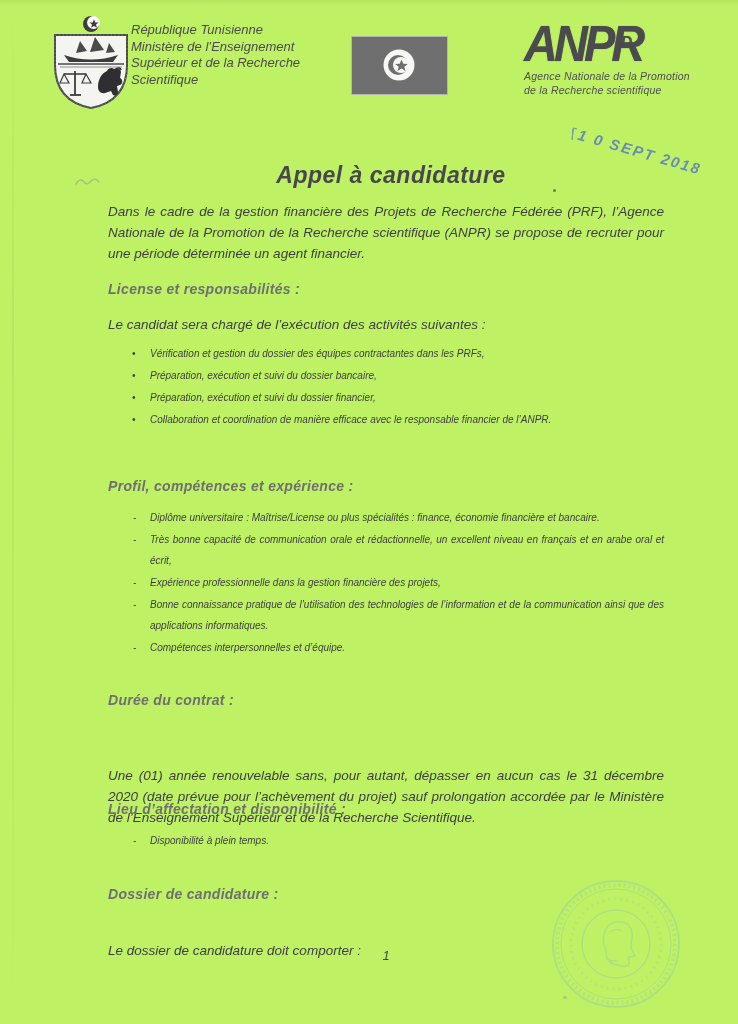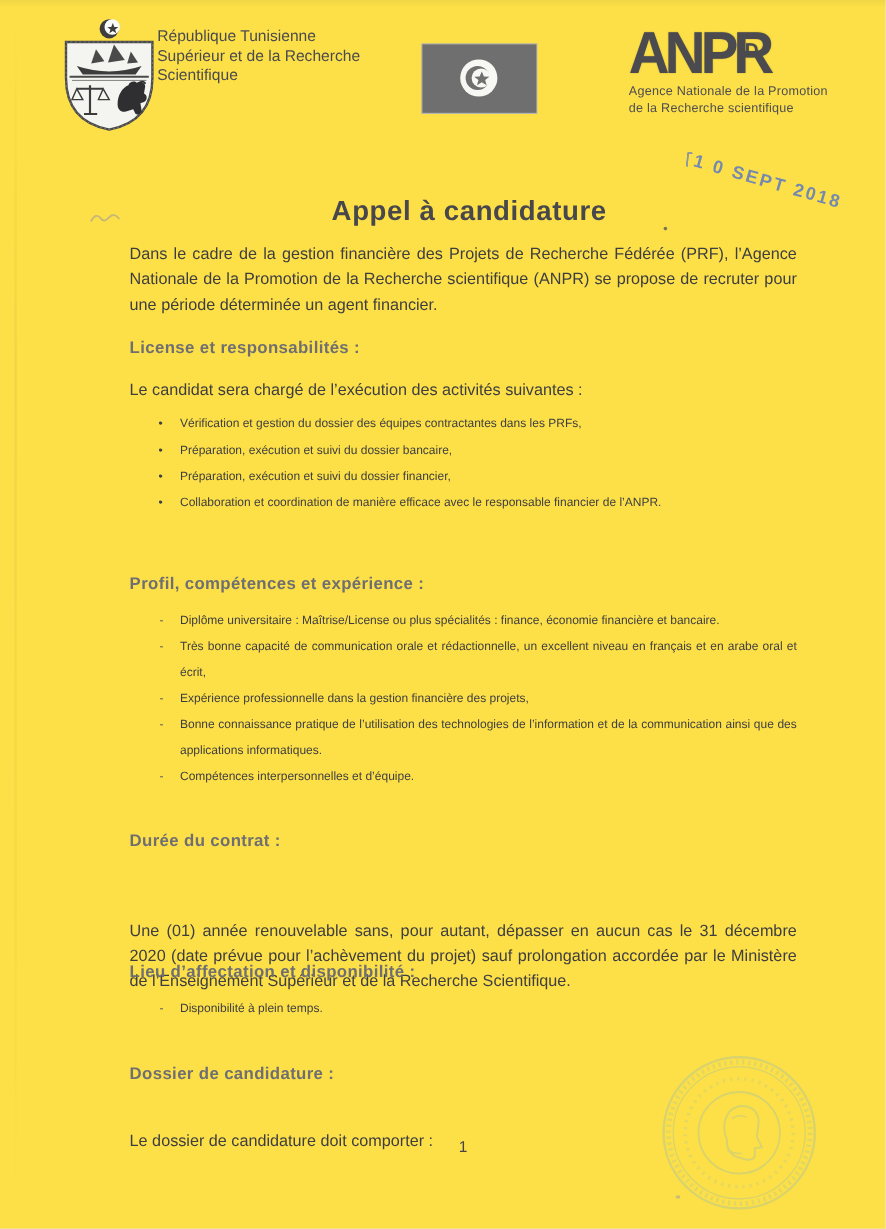--- a/index.html
+++ b/index.html
@@ -1,22 +1,23 @@
 <!DOCTYPE html>
 <html><head>
 <meta charset="utf-8">
 <style>
   * { margin:0; padding:0; box-sizing:border-box; }
   html,body { background:#e8e8e6; }
   body { font-family:"Liberation Sans", sans-serif; }
 
   .page {
     position:relative; width:738px; height:1024px; margin:0 auto;
-    background:#fde047; overflow:hidden;
+    background:#bef264; overflow:hidden;
     color:#3f3f42;
+    font-style:italic;
   }
   
   .page::before{
     content:""; position:absolute; left:12px; top:0; bottom:0; width:2px;
     background:linear-gradient(to bottom, rgba(0,0,0,0.00), rgba(0,0,0,0.05) 30%, rgba(0,0,0,0.03) 70%, rgba(0,0,0,0));
   }
   .page::after{
     content:""; position:absolute; left:0; top:0; right:0; height:6px;
     background:linear-gradient(to bottom, rgba(0,0,0,0.05), rgba(0,0,0,0));
   }
@@ -108,20 +109,21 @@
     <path d="M18,61 l-4,9 h9 Z" fill="none" stroke="#3c3c3c" stroke-width="1.2"></path>
     <path d="M40,61 l-4,9 h9 Z" fill="none" stroke="#3c3c3c" stroke-width="1.2"></path>
     <line x1="24" y1="82" x2="35" y2="82" stroke="#3c3c3c" stroke-width="1.8"></line>
 
     <path d="M52,74 c0,-8 4,-14 9,-16 c1,-3 5,-4 7,-2 c3,-2 7,0 7,3 l-1,6 c3,1 3,6 0,7 l-3,1 l1,6 c0,3 -3,4 -5,3 l-2,-4 l-6,2 c-4,1 -7,-2 -7,-6 Z" fill="#2f2f31"></path>
     <path d="M70,56 c2,-2 5,-1 5,1" fill="none" stroke="#2f2f31" stroke-width="1.4"></path>
   </svg>
 
   <div class="ministry">
     <div>République Tunisienne</div>
+    <div>Ministère de l’Enseignement</div>
     <div>Supérieur et de la Recherche</div>
     <div>Scientifique</div>
   </div>
 
   <svg class="flag" viewBox="0 0 97 59">
     <rect x="0.5" y="0.5" width="96" height="58" fill="#6f6f6f" stroke="#b5b5b2" stroke-width="1"></rect>
     <circle cx="48" cy="29" r="15.5" fill="#f7f7f4"></circle>
     <circle cx="47" cy="29" r="10" fill="#6f6f6f"></circle>
     <circle cx="50" cy="29" r="8" fill="#f7f7f4"></circle>
     <polygon points="50.5,23.5 52.3,27.7 56.8,27.9 53.3,30.7 54.5,35 50.5,32.5 46.5,35 47.7,30.7 44.2,27.9 48.7,27.7" fill="#6f6f6f"></polygon>

